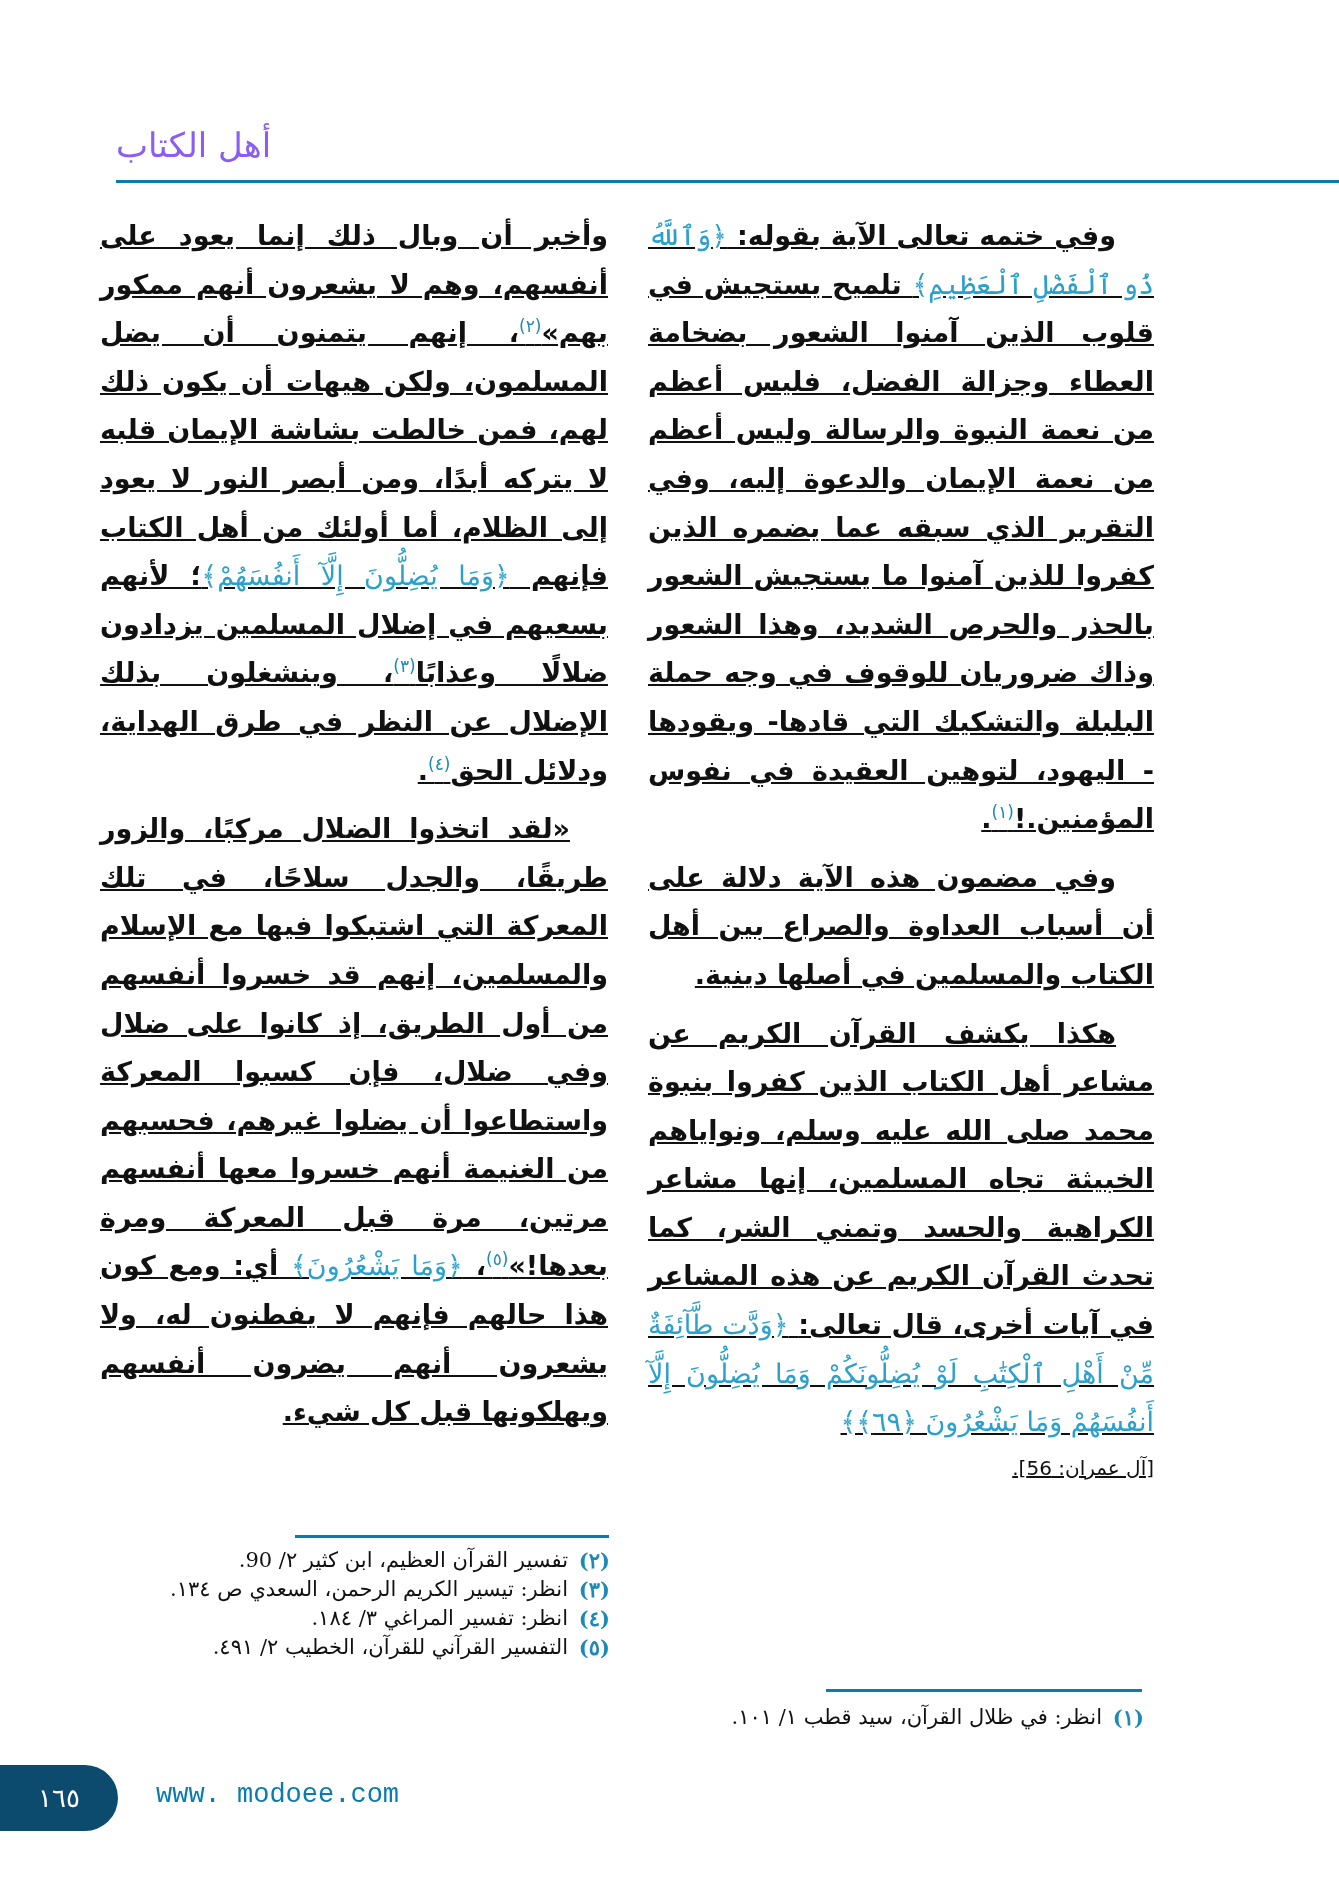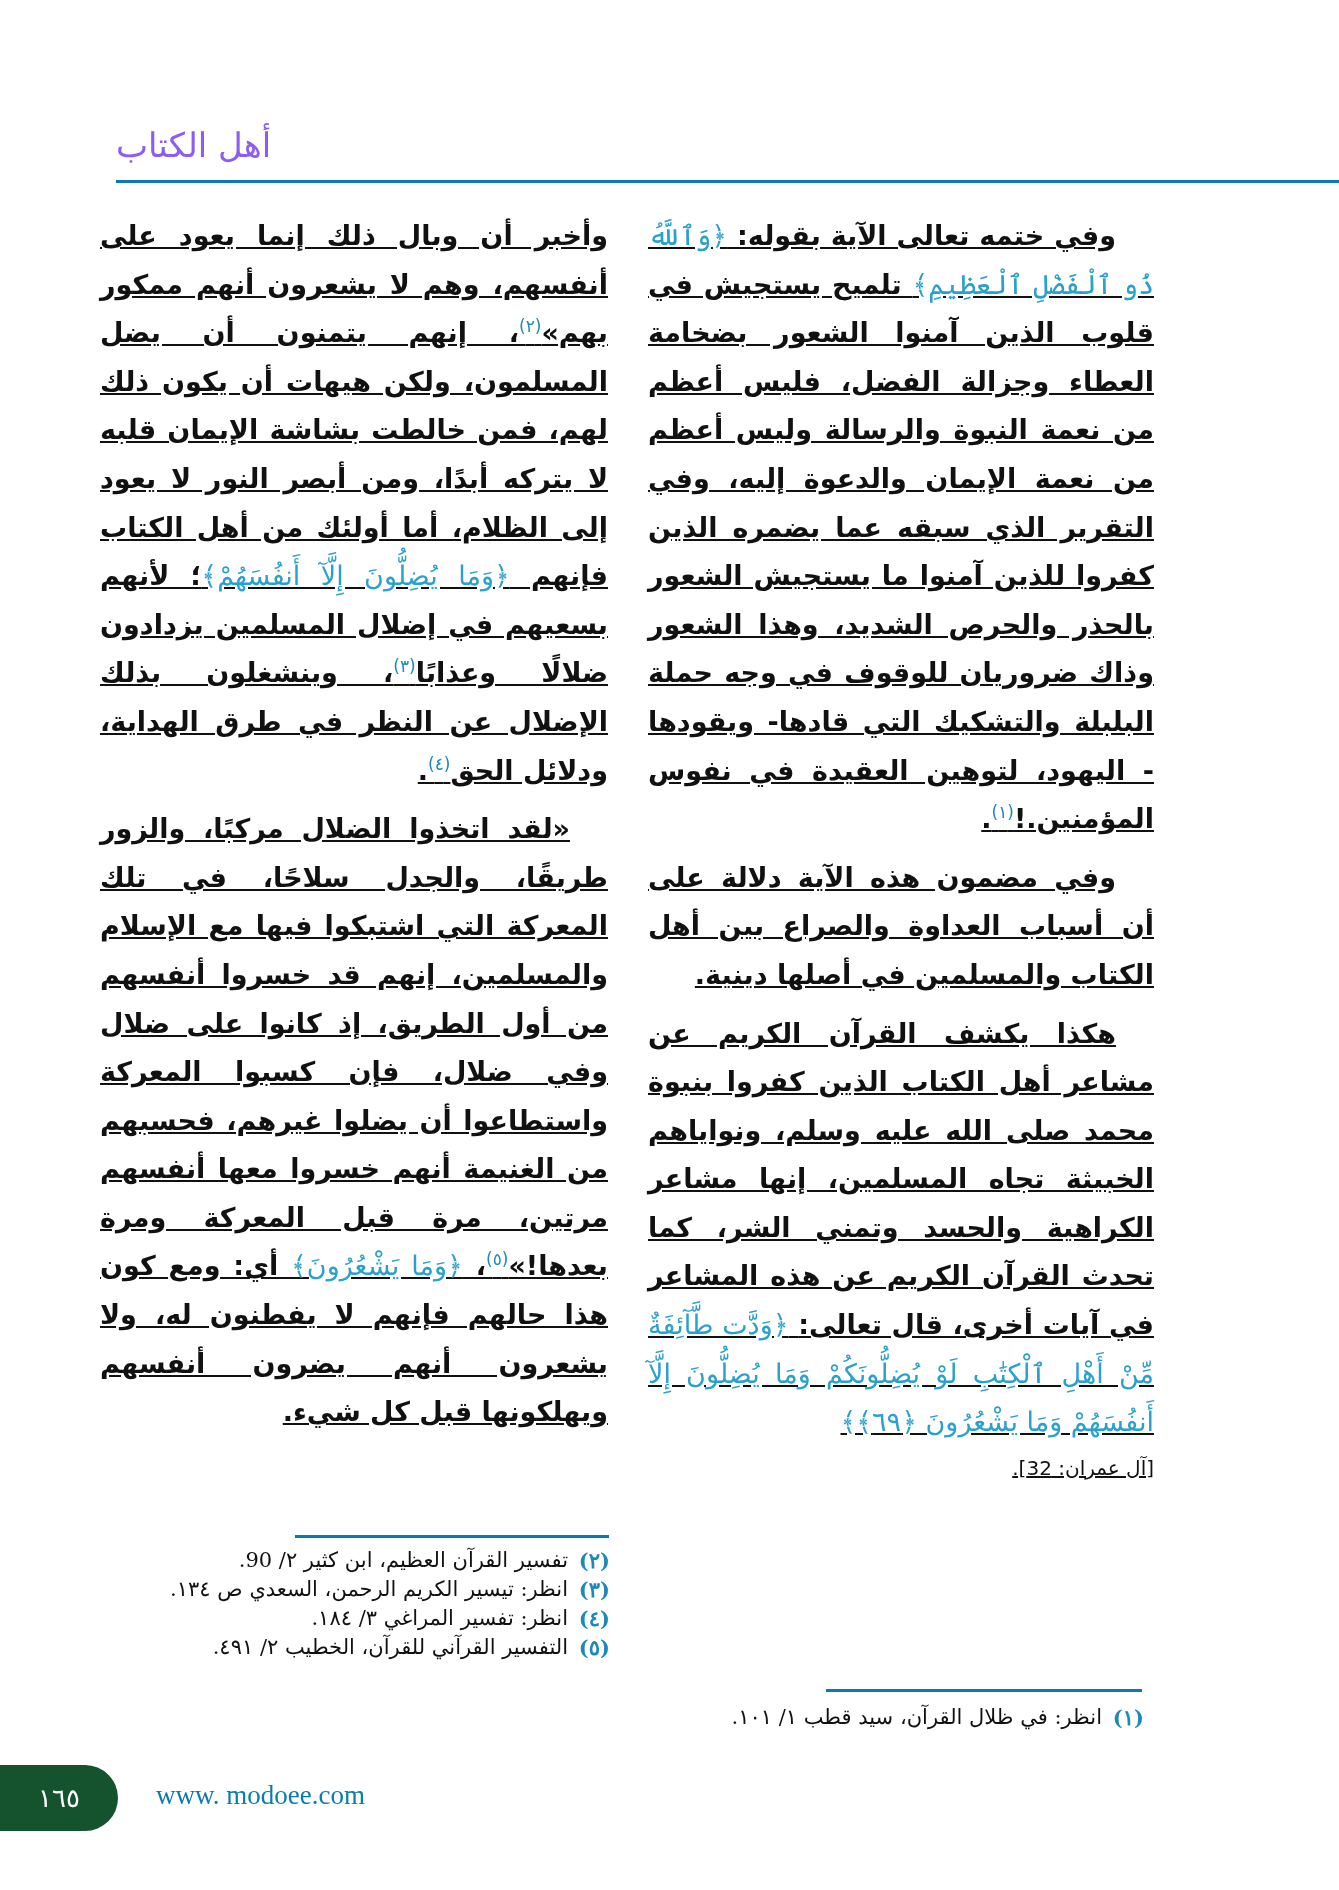--- a/index.html
+++ b/index.html
@@ -87,55 +87,55 @@
     .footnotes-left  { left: 100px; width: 510px; top: 1546px; }
     .fn-item { display: flex; flex-direction: row; align-items: flex-start; }
     .fn-num { color: #1d89b6; min-width: 42px; font-weight: bold; }
     .fn-text { flex: 1; }
     .page-pill {
       position: absolute;
       left: 0;
       top: 1765px;
       width: 118px;
       height: 66px;
-      background: #14532d;
+      background: #0c4a6e;
       border-radius: 0 34px 34px 0;
       color: #ffffff;
       font-size: 26px;
       display: flex;
       align-items: center;
       justify-content: center;
       font-family: "DejaVu Serif", serif;
     }
     .site-url {
       position: absolute;
       left: 156px;
       top: 1780px;
       font-size: 27px;
       color: #0a7bb0;
       direction: ltr;
-      font-family: Liberation Serif, serif;
+      font-family: Liberation Mono, monospace;
     }
   </style>
 </head>
 <body>
 
 <div class="header-title">أهل الكتاب</div>
 <div class="header-rule"></div>
 
 <div class="column col-right">
   <p class="para">
     <span>وفي ختمه تعالى الآية بقوله: </span><span class="quran">﴿وَٱللَّهُ ذُو ٱلْفَضْلِ ٱلْعَظِيمِ﴾</span><span> تلميح يستجيش في قلوب الذين آمنوا الشعور بضخامة العطاء وجزالة الفضل، فليس أعظم من نعمة النبوة والرسالة وليس أعظم من نعمة الإيمان والدعوة إليه، وفي التقرير الذي سبقه عما يضمره الذين كفروا للذين آمنوا ما يستجيش الشعور بالحذر والحرص الشديد، وهذا الشعور وذاك ضروريان للوقوف في وجه حملة البلبلة والتشكيك التي قادها- ويقودها - اليهود، لتوهين العقيدة في نفوس المؤمنين.!</span><span class="fn-ref">(١)</span><span>.</span>
   </p>
   <p class="para">وفي مضمون هذه الآية دلالة على أن أسباب العداوة والصراع بين أهل الكتاب والمسلمين في أصلها دينية.</p>
   <p class="para">
     <span>هكذا يكشف القرآن الكريم عن مشاعر أهل الكتاب الذين كفروا بنبوة محمد صلى الله عليه وسلم، ونواياهم الخبيثة تجاه المسلمين، إنها مشاعر الكراهية والحسد وتمني الشر، كما تحدث القرآن الكريم عن هذه المشاعر في آيات أخرى، قال تعالى:</span>
     <span class="quran">﴿وَدَّت طَّآئِفَةٌ مِّنْ أَهْلِ ٱلْكِتَٰبِ لَوْ يُضِلُّونَكُمْ وَمَا يُضِلُّونَ إِلَّآ أَنفُسَهُمْ وَمَا يَشْعُرُونَ ﴿٦٩﴾﴾</span>
   </p>
-  <p class="para citation">[آل عمران: 32].</p>
+  <p class="para citation">[آل عمران: 56].</p>
 </div>
 
 <div class="column col-left">
   <p class="para no-indent">
     <span>وأخبر أن وبال ذلك إنما يعود على أنفسهم، وهم لا يشعرون أنهم ممكور بهم»</span><span class="fn-ref">(٢)</span><span>، إنهم يتمنون أن يضل المسلمون، ولكن هيهات أن يكون ذلك لهم، فمن خالطت بشاشة الإيمان قلبه لا يتركه أبدًا، ومن أبصر النور لا يعود إلى الظلام، أما أولئك من أهل الكتاب فإنهم </span><span class="quran">﴿وَمَا يُضِلُّونَ إِلَّآ أَنفُسَهُمْ﴾</span><span>؛ لأنهم بسعيهم في إضلال المسلمين يزدادون ضلالًا وعذابًا</span><span class="fn-ref">(٣)</span><span>، وينشغلون بذلك الإضلال عن النظر في طرق الهداية، ودلائل الحق</span><span class="fn-ref">(٤)</span><span>.</span>
   </p>
   <p class="para">
     <span>«لقد اتخذوا الضلال مركبًا، والزور طريقًا، والجدل سلاحًا، في تلك المعركة التي اشتبكوا فيها مع الإسلام والمسلمين، إنهم قد خسروا أنفسهم من أول الطريق، إذ كانوا على ضلال وفي ضلال، فإن كسبوا المعركة واستطاعوا أن يضلوا غيرهم، فحسبهم من الغنيمة أنهم خسروا معها أنفسهم مرتين، مرة قبل المعركة ومرة بعدها!»</span><span class="fn-ref">(٥)</span><span>، </span><span class="quran">﴿وَمَا يَشْعُرُونَ﴾</span><span> أي: ومع كون هذا حالهم فإنهم لا يفطنون له، ولا يشعرون أنهم يضرون أنفسهم ويهلكونها قبل كل شيء.</span>
   </p>
 </div>

